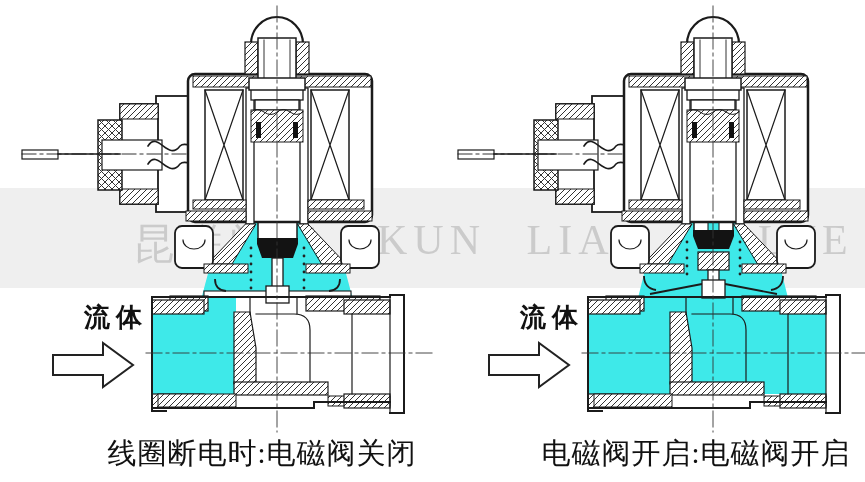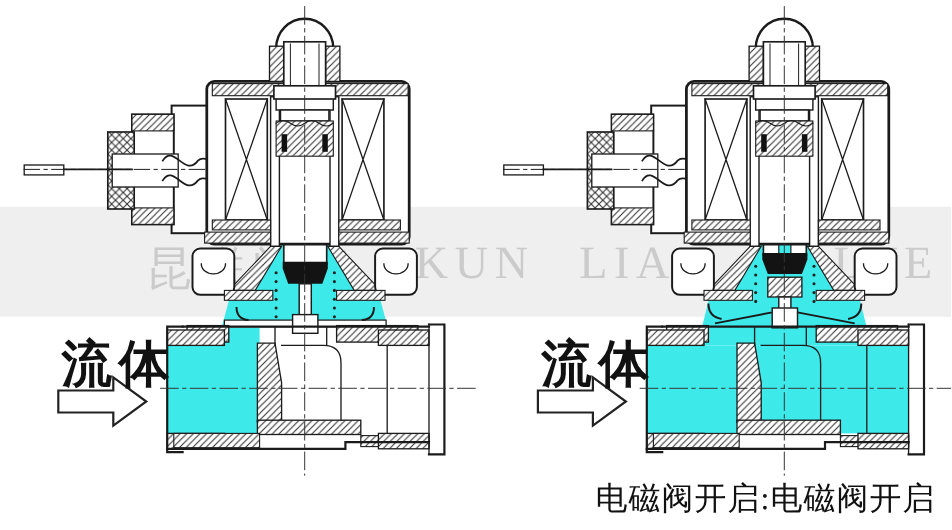--- a/index.html
+++ b/index.html
@@ -4,22 +4,22 @@
 <style>
   html,body{margin:0;padding:0;background:#fff;}
   .stage{position:relative;width:865px;height:482px;background:#fff;overflow:hidden;
          font-family:"Liberation Serif","DejaVu Serif",serif;}
   .band{position:absolute;left:0;top:188px;width:865px;height:100px;background:#efefef;}
   .watermark{position:absolute;left:133px;top:216px;display:flex;gap:52px;align-items:flex-start;
              color:#c8c8c8;white-space:nowrap;user-select:none;}
   .watermark .cn{font-size:42px;letter-spacing:6px;opacity:.9;}
   .watermark .en{font-size:42px;letter-spacing:6px;word-spacing:24px;opacity:.9;}
   svg.draw{position:absolute;left:0;top:0;}
-  .fluid-label{position:absolute;top:300px;width:120px;font-size:46px;font-weight:bold;
-               color:#111;letter-spacing:6px;}
+  .fluid-label{position:absolute;top:300px;width:120px;font-size:26px;font-weight:bold;
+               color:#111;letter-spacing:6px;text-align:center;}
   #fluid-left{left:56px;}
   #fluid-right{left:492px;}
   .caption{position:absolute;top:434px;width:320px;text-align:center;font-size:29px;
            color:#111;letter-spacing:1px;white-space:nowrap;}
   #caption-left{left:102px;}
   #caption-right{left:536px;}
 </style>
 </head>
 <body>
 
@@ -214,14 +214,15 @@
       <use href="#valve-common"></use>
     </g>
 
     <polygon points="53,355 103,355 103,343 133,365 103,387 103,375 53,375" fill="#fff" stroke="#222" stroke-width="2"></polygon>
     <polygon points="489,355 539,355 539,343 569,365 539,387 539,375 489,375" fill="#fff" stroke="#222" stroke-width="2"></polygon>
   </svg>
 
   <div class="fluid-label" id="fluid-left">流体</div>
   <div class="fluid-label" id="fluid-right">流体</div>
 
+  <div class="caption" id="caption-left">线圈断电时:电磁阀关闭</div>
   <div class="caption" id="caption-right">电磁阀开启:电磁阀开启</div>
 </div>
 
 </body></html>

